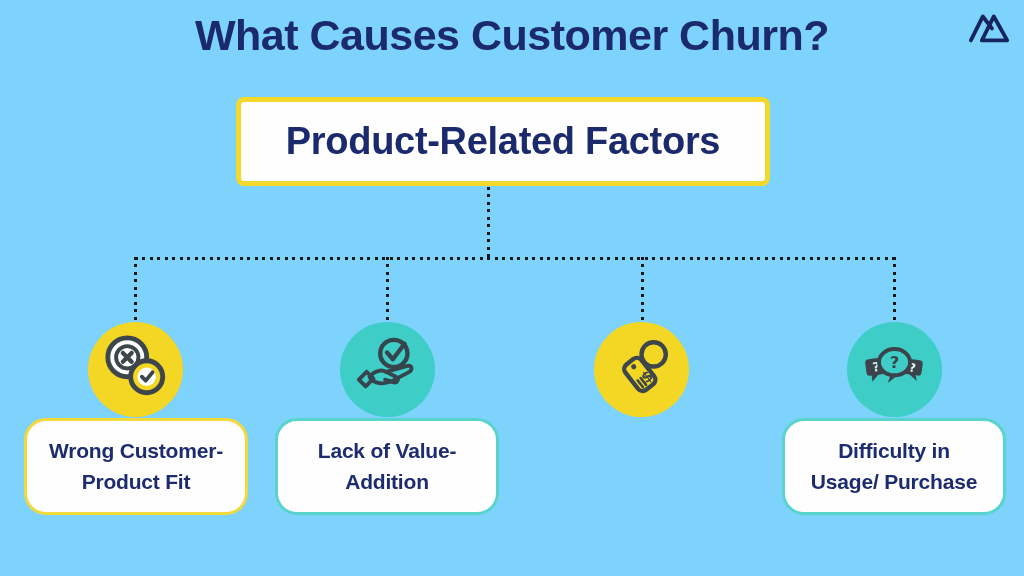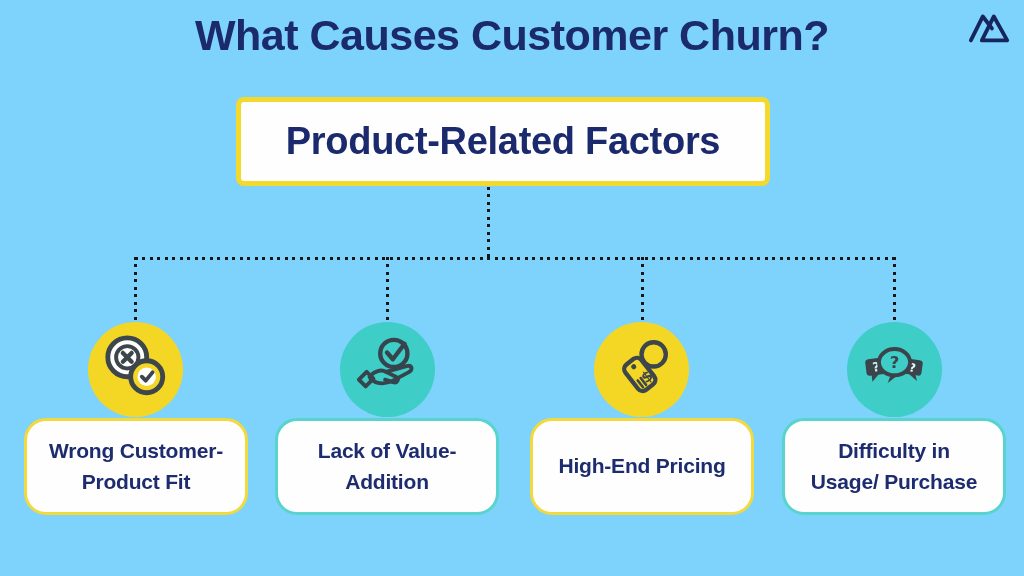--- a/index.html
+++ b/index.html
@@ -132,21 +132,18 @@
   </div>
 
   <div class="card yellow card-1">
     <span class="card-label">Wrong Customer-
 Product Fit</span>
   </div>
   <div class="card teal card-2">
     <span class="card-label">Lack of Value-
 Addition</span>
   </div>
-  <div class="card yellow card-3">
-    <span class="card-label">High-End Pricing</span>
-  </div>
   <div class="card teal card-4">
     <span class="card-label">Difficulty in
 Usage/ Purchase</span>
   </div>
 
 </div>
 
 </body></html>

